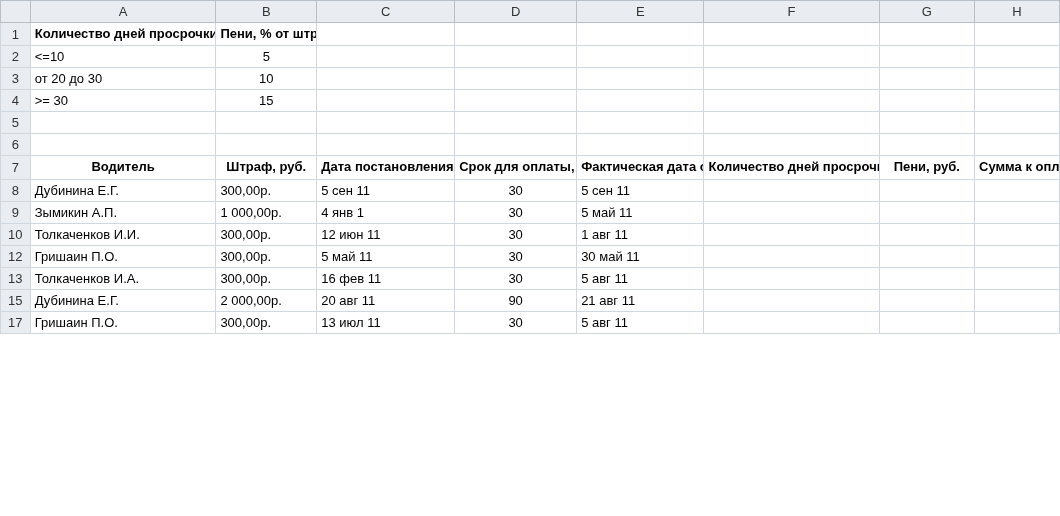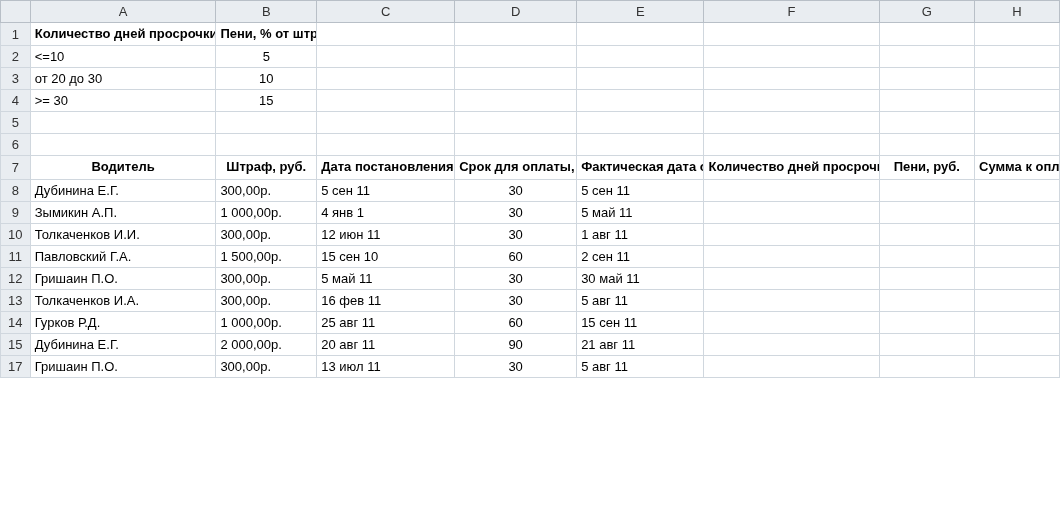--- a/index.html
+++ b/index.html
@@ -193,59 +193,37 @@
         <td class="al db-l db-b">Толкаченков И.И.</td>
         <td class="ar db-l db-b">300,00р.</td>
         <td class="ar db-l db-b">12 июн 11</td>
         <td class="ac db-l db-b">30</td>
         <td class="ar db-l db-b">1 авг 11</td>
         <td class="db-l db-b"></td>
         <td class="db-l db-b"></td>
         <td class="db-l db-b db-r"></td>
       </tr>
       <tr>
-        <td class="row-head">11</td>
-        <td class="al db-l db-b">Павловский Г.А.</td>
-        <td class="ar db-l db-b">1 500,00р.</td>
-        <td class="ar db-l db-b">15 сен 10</td>
-        <td class="ac db-l db-b">60</td>
-        <td class="ar db-l db-b">2 сен 11</td>
-        <td class="db-l db-b"></td>
-        <td class="db-l db-b"></td>
-        <td class="db-l db-b db-r"></td>
-      </tr>
-      <tr>
         <td class="row-head">12</td>
         <td class="al db-l db-b">Гришаин П.О.</td>
         <td class="ar db-l db-b">300,00р.</td>
         <td class="ar db-l db-b">5 май 11</td>
         <td class="ac db-l db-b">30</td>
         <td class="ar db-l db-b">30 май 11</td>
         <td class="db-l db-b"></td>
         <td class="db-l db-b"></td>
         <td class="db-l db-b db-r"></td>
       </tr>
       <tr>
         <td class="row-head">13</td>
         <td class="al db-l db-b">Толкаченков И.А.</td>
         <td class="ar db-l db-b">300,00р.</td>
         <td class="ar db-l db-b">16 фев 11</td>
         <td class="ac db-l db-b">30</td>
         <td class="ar db-l db-b">5 авг 11</td>
-        <td class="db-l db-b"></td>
-        <td class="db-l db-b"></td>
-        <td class="db-l db-b db-r"></td>
-      </tr>
-      <tr>
-        <td class="row-head">14</td>
-        <td class="al db-l db-b">Гурков Р.Д.</td>
-        <td class="ar db-l db-b">1 000,00р.</td>
-        <td class="ar db-l db-b">25 авг 11</td>
-        <td class="ac db-l db-b">60</td>
-        <td class="ar db-l db-b">15 сен 11</td>
         <td class="db-l db-b"></td>
         <td class="db-l db-b"></td>
         <td class="db-l db-b db-r"></td>
       </tr>
       <tr>
         <td class="row-head">15</td>
         <td class="al db-l db-b">Дубинина Е.Г.</td>
         <td class="ar db-l db-b">2 000,00р.</td>
         <td class="ar db-l db-b">20 авг 11</td>
         <td class="ac db-l db-b">90</td>

